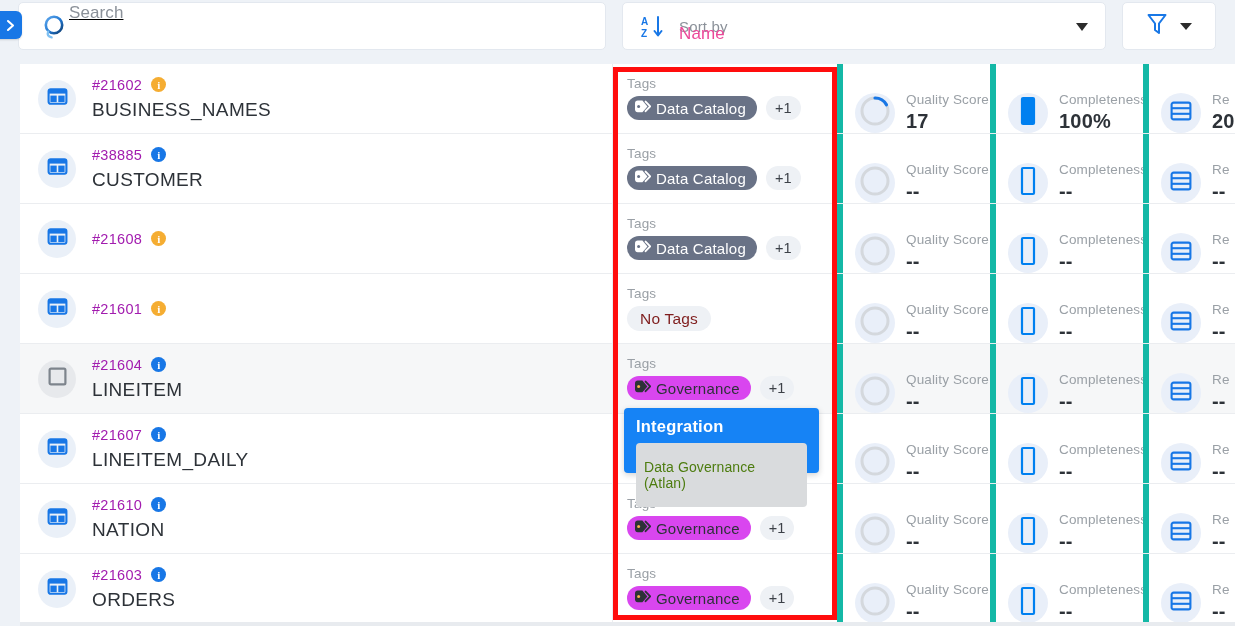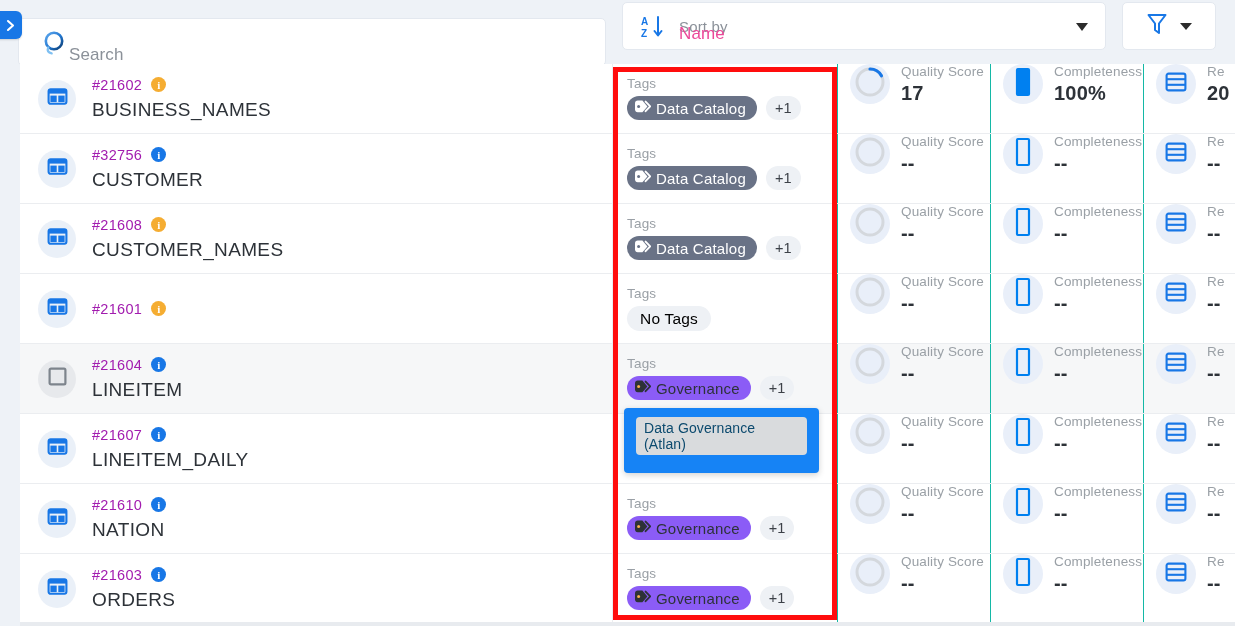--- a/index.html
+++ b/index.html
@@ -21,25 +21,26 @@
     width: 34px; height: 28px;
     background: #1877e6; border-radius: 6px;
     display: flex; align-items: center; justify-content: flex-end;
     padding-right: 6px;
     box-shadow: 0 1px 2px rgba(0,0,0,.15);
     z-index: 6; cursor: pointer;
   }
   .side-toggle svg { display: block; }
 
   .searchbox {
-    position: absolute; left: 18px; top: 18px;
+    position: absolute; left: 18px; top: 2px;
     width: 588px; height: 48px;
     background: #fff; border: 1px solid #e3e8ef; border-radius: 5px;
-    display: flex; align-items: flex-end; padding-left: 50px;
+    display: flex; align-items: flex-start; padding-left: 50px;
     cursor: text;
+    text-decoration: underline;
   }
   .searchbox .s-icon { position: absolute; left: 22px; top: 11px; }
   .searchbox .s-text {
     font-size: 17px; color: #8b9199; letter-spacing: .1px;
   }
 
   .sortbox {
     position: absolute; left: 622px; top: 2px;
     width: 484px; height: 48px;
     background: #fff; border: 1px solid #e3e8ef; border-radius: 5px;
@@ -139,37 +140,37 @@
   .pill {
     display: inline-flex; align-items: center; gap: 5px;
     height: 24px; padding: 0 11px 0 7px;
     border-radius: 13px;
     font-size: 15px; letter-spacing: .2px;
     cursor: pointer; white-space: nowrap;
   }
   .pill.catalog { background: #697286; color: #ffffff; }
   .pill.governance { background: #f6b košt; }
   .pill.governance { background: #f8b košt; }
-  .pill.governance { background: #8b5cf6; color: #2d3238; }
+  .pill.governance { background: #d946ef; color: #2d3238; }
   .pill.notags {
-    background: #eef1f5; color: #000000;
+    background: #eef1f5; color: #7f1d1d;
     padding: 0 13px; height: 25px; font-size: 15.5px;
   }
   .plus-badge {
     display: inline-flex; align-items: center; justify-content: center;
     height: 24px; min-width: 34px; padding: 0 9px;
     border-radius: 13px; background: #eef1f5;
     font-size: 14.5px; color: #3c4148; cursor: pointer;
   }
 
   
   .cell-metric {
     width: 153px; flex: none;
-    border-left: 1px solid #14b8a6;
-    display: flex; align-items: flex-start; padding-left: 12px;
+    border-left: 6px solid #14b8a6;
+    display: flex; align-items: flex-end; padding-left: 12px;
   }
   .metric-avatar {
     width: 40px; height: 40px; border-radius: 50%;
     background: #e9eff9;
     display: flex; align-items: center; justify-content: center;
     flex: none;
   }
   .metric-text { margin-left: 11px; }
   .metric-name {
     font-size: 13.5px; color: #9aa0a6; letter-spacing: .15px;
@@ -192,23 +193,23 @@
     position: absolute; left: 624px; top: 408px;
     width: 195px; height: 65px;
     background: #1683f5; border-radius: 4px;
     padding: 9px 12px; z-index: 25;
     box-shadow: 0 2px 6px rgba(0,0,0,.18);
   }
   .tooltip-title {
     font-size: 16.5px; color: #ffffff; font-weight: bold; letter-spacing: .2px;
   }
   .tooltip-chip {
-    display: inline-block; margin-top: 0;
-    background: #d9dbdd; color: #0c4a6e;
-    border-radius: 4px; padding: 3px 8px;
+    display: inline-block; margin-top: 7px;
+    background: #d9dbdd; color: #4d7c0f;
+    border-radius: 4px; padding: 16px 8px;
     font-size: 14px; letter-spacing: .1px;
   }
 
   .scrollbar-bottom {
     position: absolute; left: 20px; bottom: 0; width: 1215px; height: 4px;
     background: #e8ebef;
   }
 </style>
 </head>
 <body>
@@ -338,21 +339,21 @@
         <div class="type-avatar">
           <span><svg width="21" height="21" viewBox="0 0 21 21">
               <rect x="1.6" y="3.2" width="17.8" height="14.6" rx="2" fill="none" stroke="#1877e6" stroke-width="2.1"></rect>
               <rect x="3.4" y="9.6" width="6.3" height="6.5" fill="#1877e6"></rect>
               <rect x="11.3" y="9.6" width="6.3" height="6.5" fill="#1877e6"></rect>
               <rect x="1.6" y="3.2" width="17.8" height="4.4" fill="#1877e6"></rect>
             </svg></span>
         </div>
         <div class="name-block">
           <div class="id-line">
-            <span class="id-text">#32756</span>
+            <span class="id-text">#38885</span>
             <span class="info-badge blue">i</span>
           </div>
           <div class="asset-name">CUSTOMER</div>
         </div>
       </div>
       <div class="cell-tags">
         <div class="meta-label">Tags</div>
         <div class="tag-row">
           <span class="pill catalog">
             <span><svg width="17" height="15" viewBox="0 0 17 15">
@@ -409,21 +410,20 @@
               <rect x="3.4" y="9.6" width="6.3" height="6.5" fill="#1877e6"></rect>
               <rect x="11.3" y="9.6" width="6.3" height="6.5" fill="#1877e6"></rect>
               <rect x="1.6" y="3.2" width="17.8" height="4.4" fill="#1877e6"></rect>
             </svg></span>
         </div>
         <div class="name-block">
           <div class="id-line">
             <span class="id-text">#21608</span>
             <span class="info-badge amber">i</span>
           </div>
-          <div class="asset-name">CUSTOMER_NAMES</div>
         </div>
       </div>
       <div class="cell-tags">
         <div class="meta-label">Tags</div>
         <div class="tag-row">
           <span class="pill catalog">
             <span><svg width="17" height="15" viewBox="0 0 17 15">
                 <path d="M1 4.2 C1 2.6 2.1 1.6 3.7 1.6 L8.4 1.6 L13.4 7.4 L8.4 13.2 L3.7 13.2 C2.1 13.2 1 12.2 1 10.6 Z" fill="#ffffff"></path>
                 <circle cx="4.6" cy="7.4" r="1.5" fill="#697286"></circle>
                 <path d="M11.6 2.6 L16.2 7.4 L11.6 12.2" fill="none" stroke="#ffffff" stroke-width="1.9" stroke-linecap="round" stroke-linejoin="round"></path>
@@ -782,16 +782,17 @@
           <div class="metric-name">Re</div>
           <div class="metric-value">--</div>
         </div>
       </div>
     </div>
   </div>
 
 <div class="red-box"></div>
 
 <div class="tooltip">
+  <div class="tooltip-title">Integration</div>
   <span class="tooltip-chip">Data Governance (Atlan)</span>
 </div>
 
 <div class="scrollbar-bottom"></div>
 
 </body></html>

